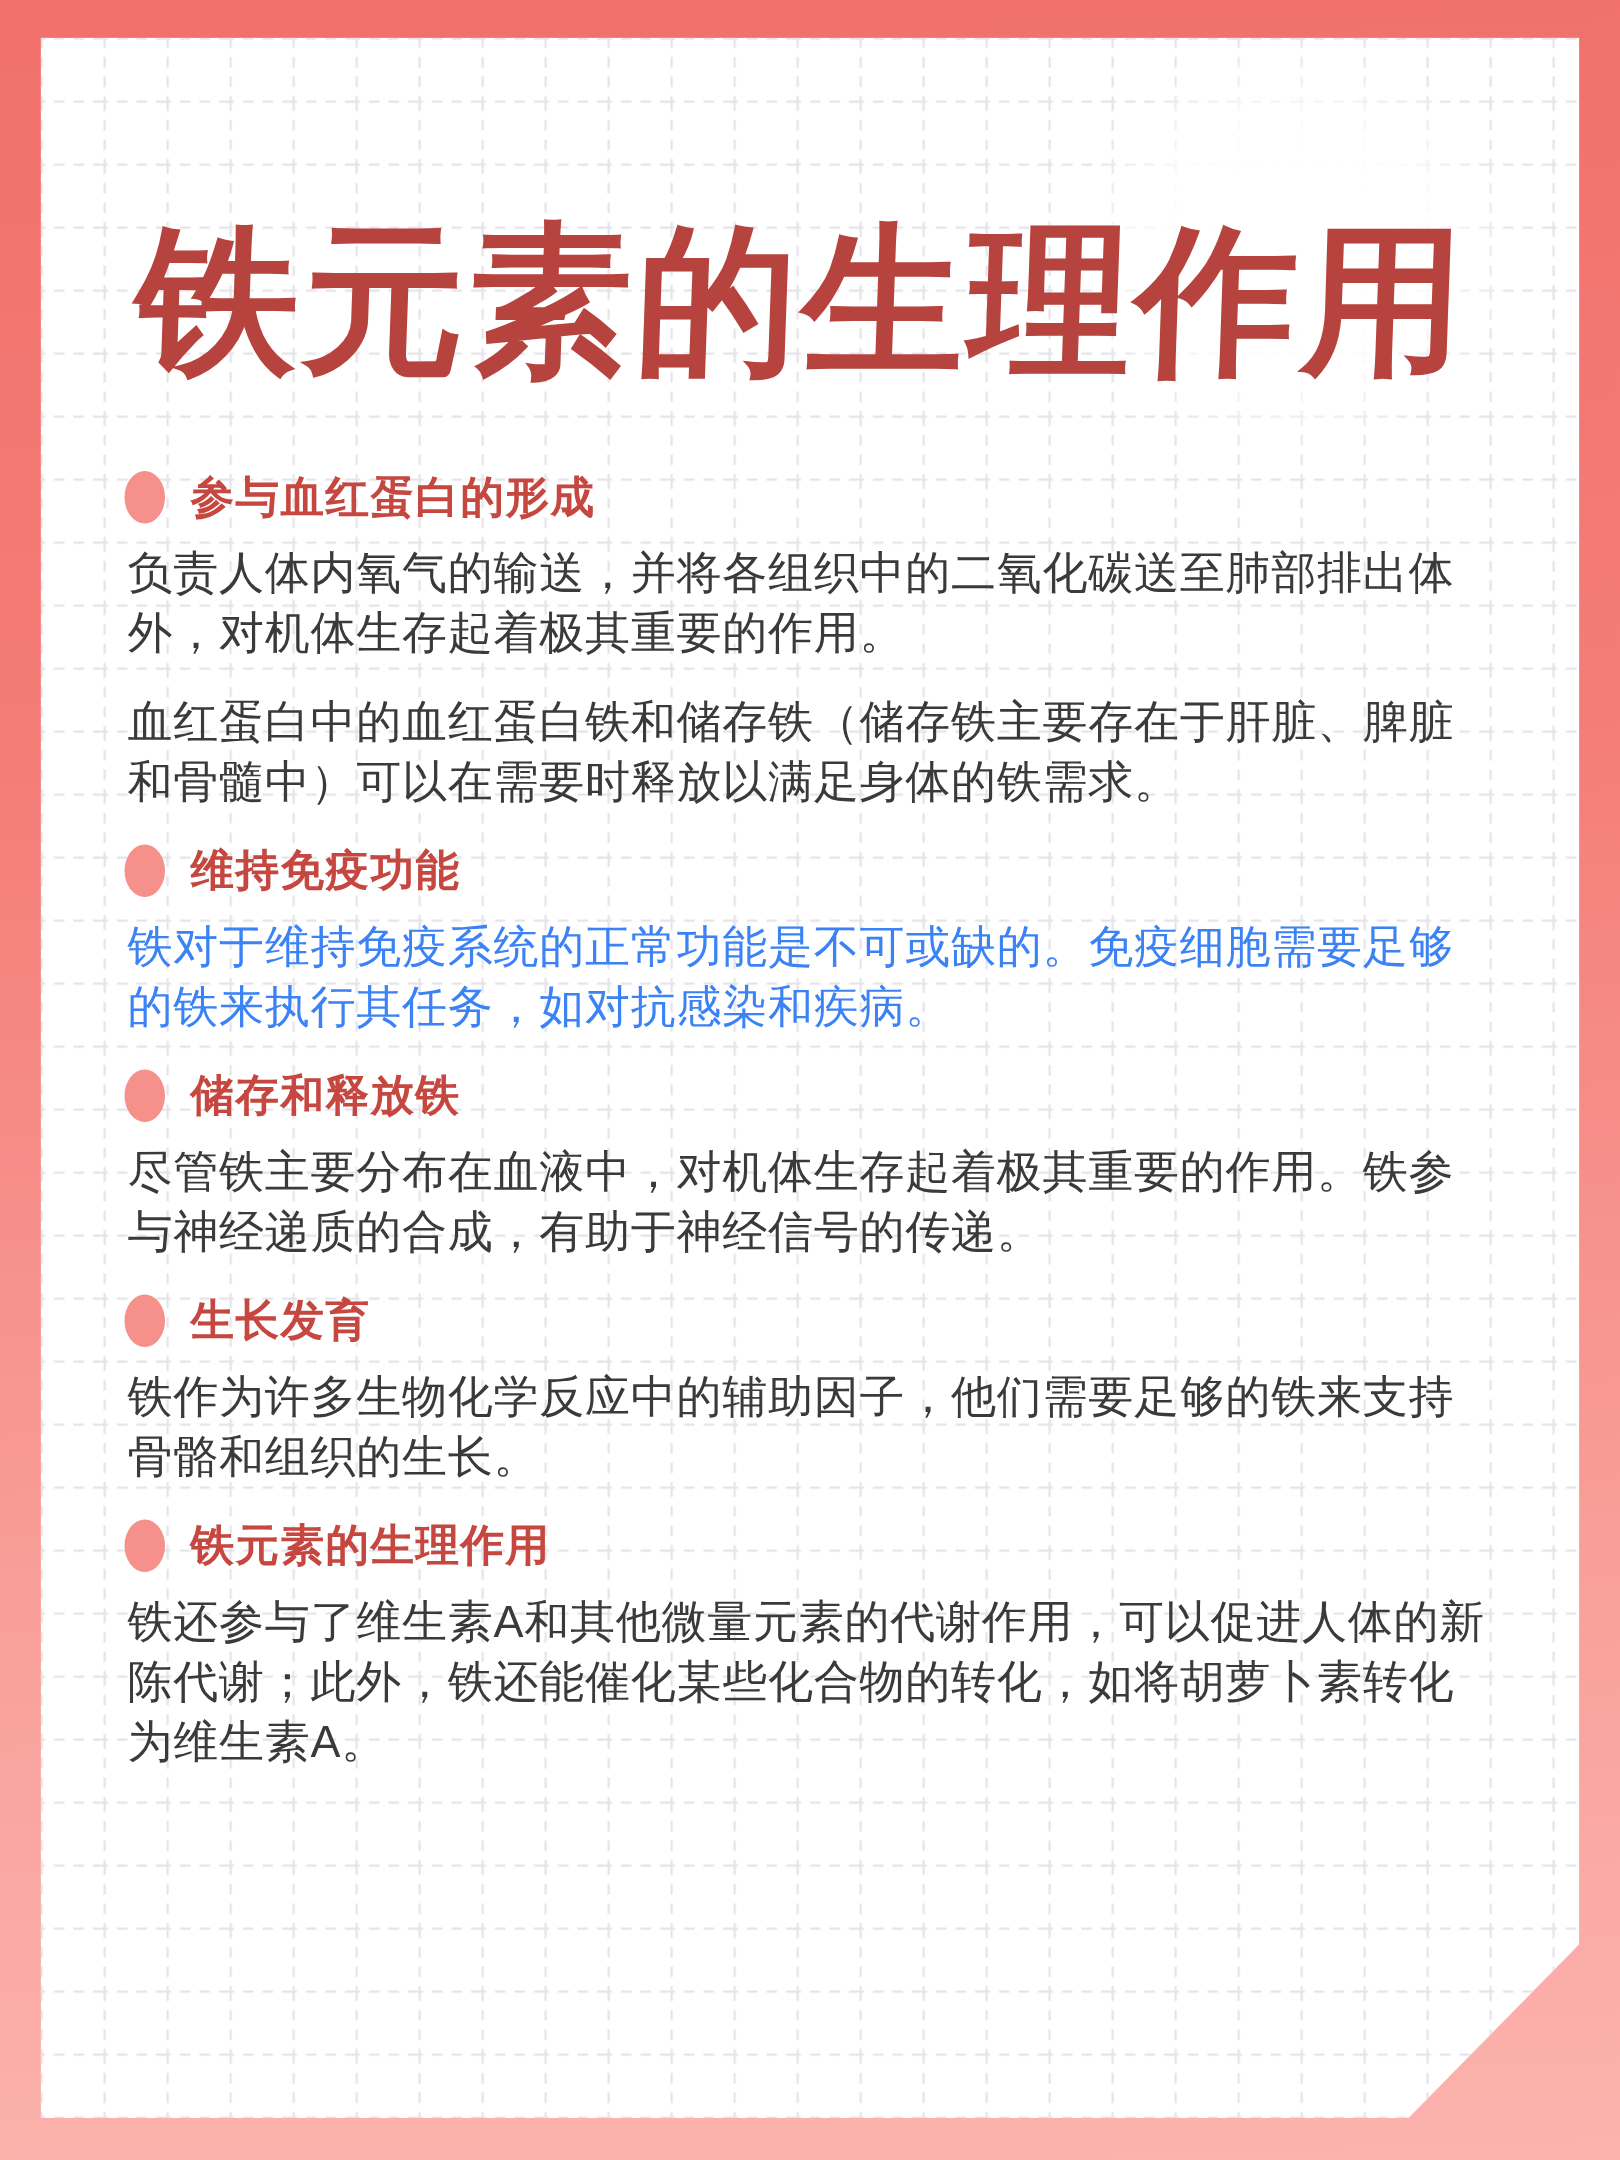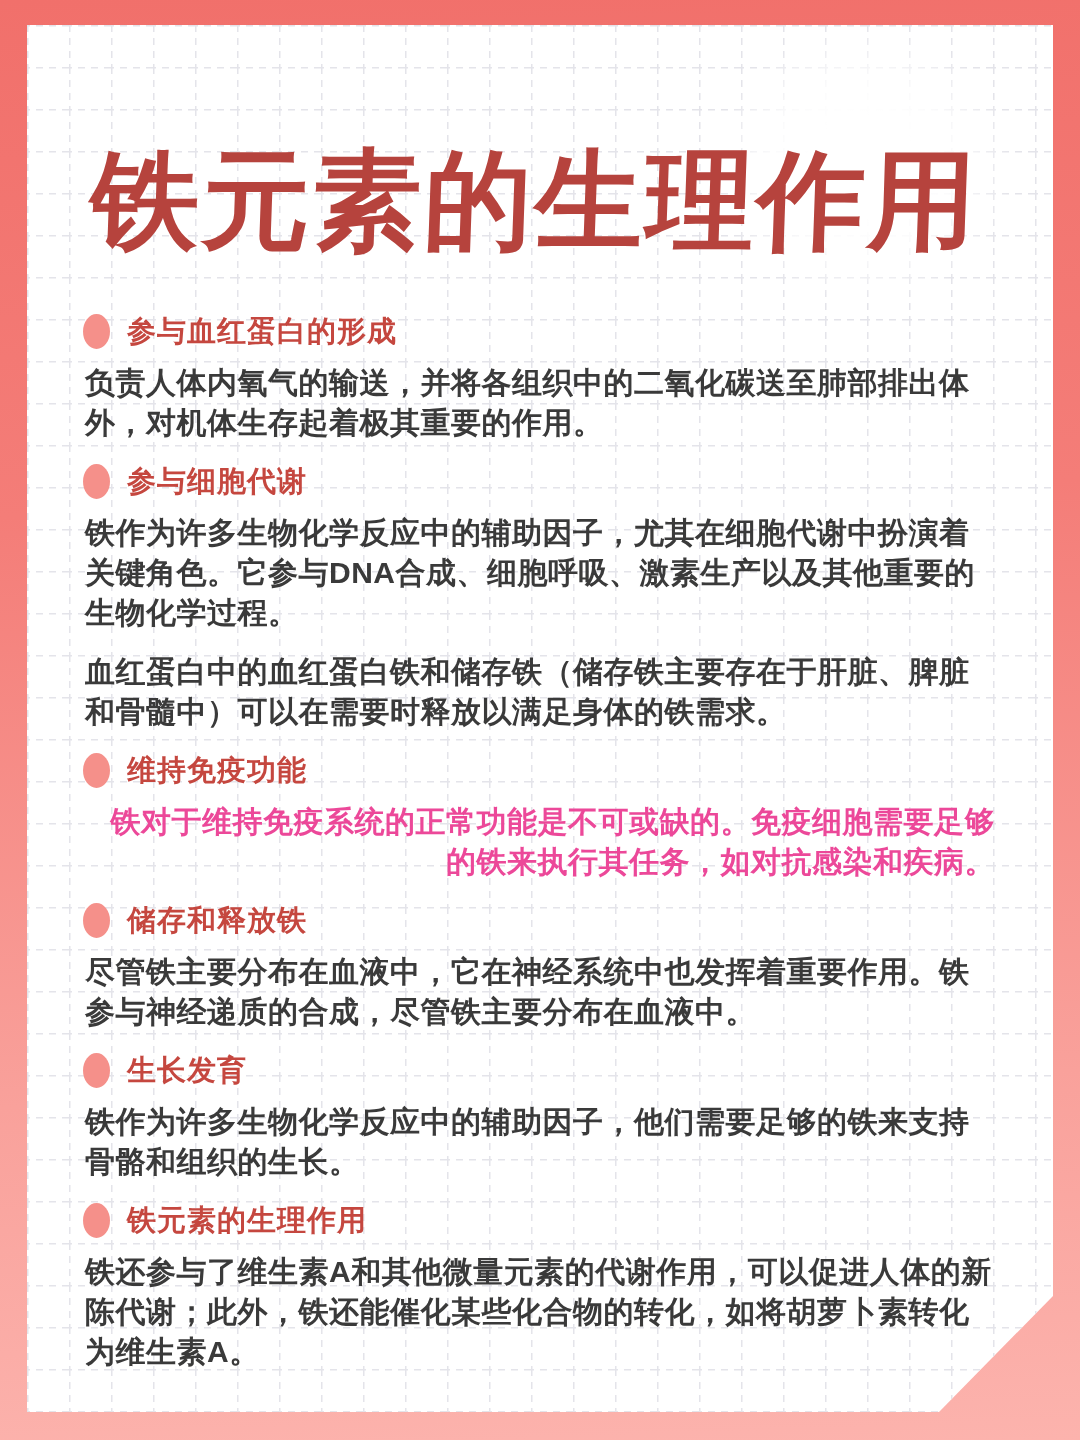--- a/index.html
+++ b/index.html
@@ -59,21 +59,20 @@
     font-size: 29px;
     font-weight: bold;
     letter-spacing: 1px;
   }
   .section-body {
     font-size: 30px;
     line-height: 40px;
     letter-spacing: 0.5px;
     max-width: 935px;
     margin-left: 2px;
-    font-weight: bold;
   }
 </style>
 </head>
 <body>
 
 <div class="frame">
   <div class="card">
 
     <svg class="grid-svg" xmlns="http://www.w3.org/2000/svg">
       <defs>
@@ -91,46 +90,39 @@
       <h1 class="page-title" style="color: rgb(182, 67, 61);">铁元素的生理作用</h1>
 
       <div class="section">
         <div class="section-heading">
           <span class="bullet" style="background: rgb(245, 144, 138);"></span>
           <span class="heading-text" style="color: rgb(197, 71, 63);">参与血红蛋白的形成</span>
         </div>
         <div class="section-body" style="color: rgb(58, 58, 58);">负责人体内氧气的输送，并将各组织中的二氧化碳送至肺部排出体外，对机体生存起着极其重要的作用。</div>
       </div>
 
-      <div class="section">
-        <div class="section-heading">
-          <span class="bullet" style="background: rgb(245, 144, 138);"></span>
-          <span class="heading-text" style="color: rgb(197, 71, 63);">参与细胞代谢</span>
-        </div>
-        <div class="section-body" style="color: rgb(58, 58, 58);">铁作为许多生物化学反应中的辅助因子，尤其在细胞代谢中扮演着关键角色。它参与DNA合成、细胞呼吸、激素生产以及其他重要的生物化学过程。</div>
-      </div>
 
       <div class="section">
         <div class="section-body" style="color: rgb(58, 58, 58); margin-top: 11px;">血红蛋白中的血红蛋白铁和储存铁（储存铁主要存在于肝脏、脾脏和骨髓中）可以在需要时释放以满足身体的铁需求。</div>
       </div>
 
       <div class="section">
         <div class="section-heading">
           <span class="bullet" style="background: rgb(245, 144, 138);"></span>
           <span class="heading-text" style="color: rgb(197, 71, 63);">维持免疫功能</span>
         </div>
-        <div class="section-body" style="color: #ec4899; text-align: right;">铁对于维持免疫系统的正常功能是不可或缺的。免疫细胞需要足够的铁来执行其任务，如对抗感染和疾病。</div>
+        <div class="section-body" style="color: #3b82f6;">铁对于维持免疫系统的正常功能是不可或缺的。免疫细胞需要足够的铁来执行其任务，如对抗感染和疾病。</div>
       </div>
 
       <div class="section">
         <div class="section-heading">
           <span class="bullet" style="background: rgb(245, 144, 138);"></span>
           <span class="heading-text" style="color: rgb(197, 71, 63);">储存和释放铁</span>
         </div>
-        <div class="section-body" style="color: rgb(58, 58, 58);">尽管铁主要分布在血液中，它在神经系统中也发挥着重要作用。铁参与神经递质的合成，尽管铁主要分布在血液中。</div>
+        <div class="section-body" style="color: rgb(58, 58, 58);">尽管铁主要分布在血液中，对机体生存起着极其重要的作用。铁参与神经递质的合成，有助于神经信号的传递。</div>
       </div>
 
       <div class="section">
         <div class="section-heading">
           <span class="bullet" style="background: rgb(245, 144, 138);"></span>
           <span class="heading-text" style="color: rgb(197, 71, 63);">生长发育</span>
         </div>
         <div class="section-body" style="color: rgb(58, 58, 58);">铁作为许多生物化学反应中的辅助因子，他们需要足够的铁来支持骨骼和组织的生长。</div>
       </div>
 

